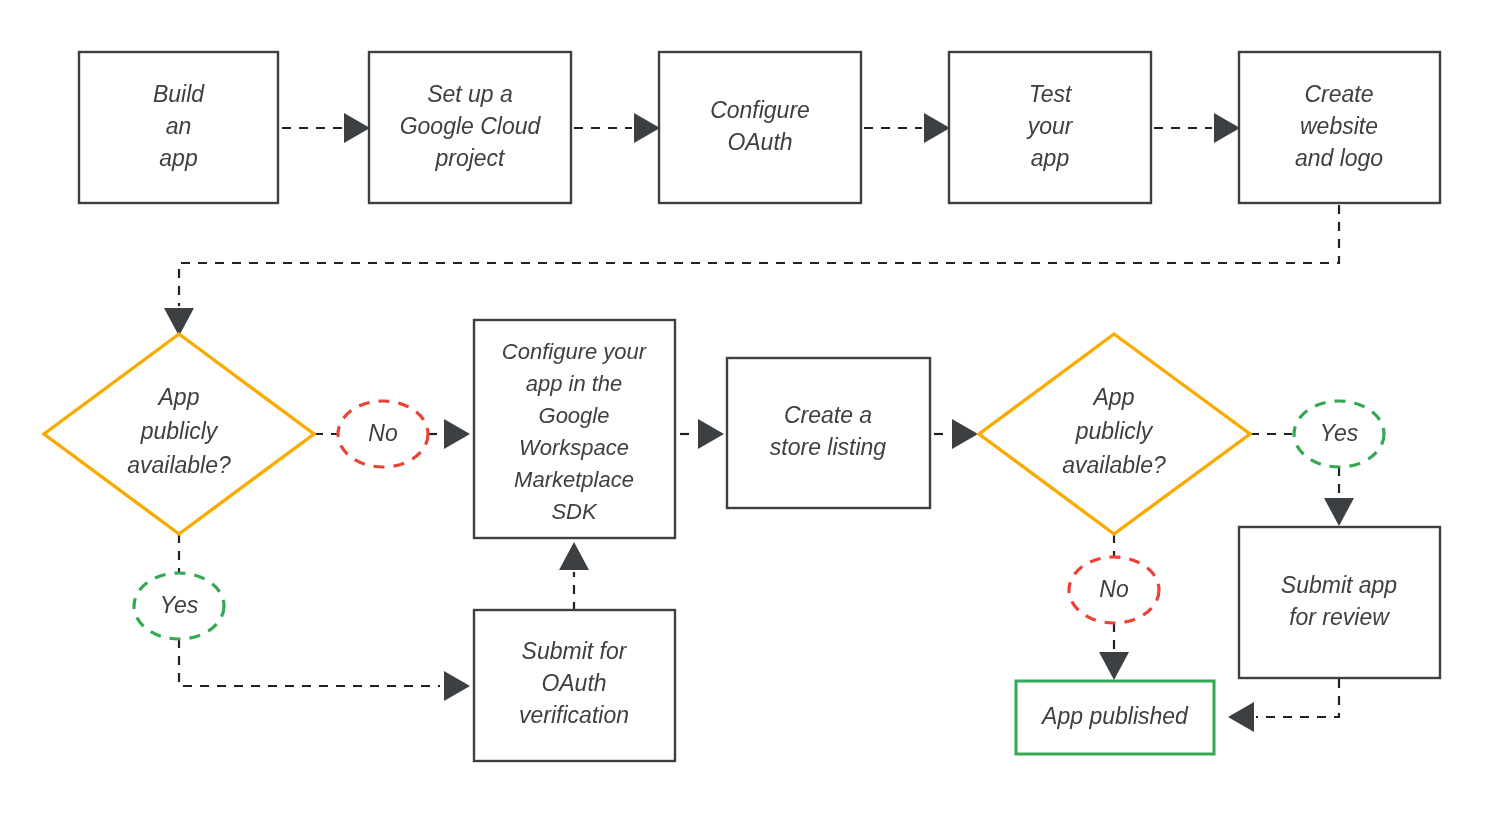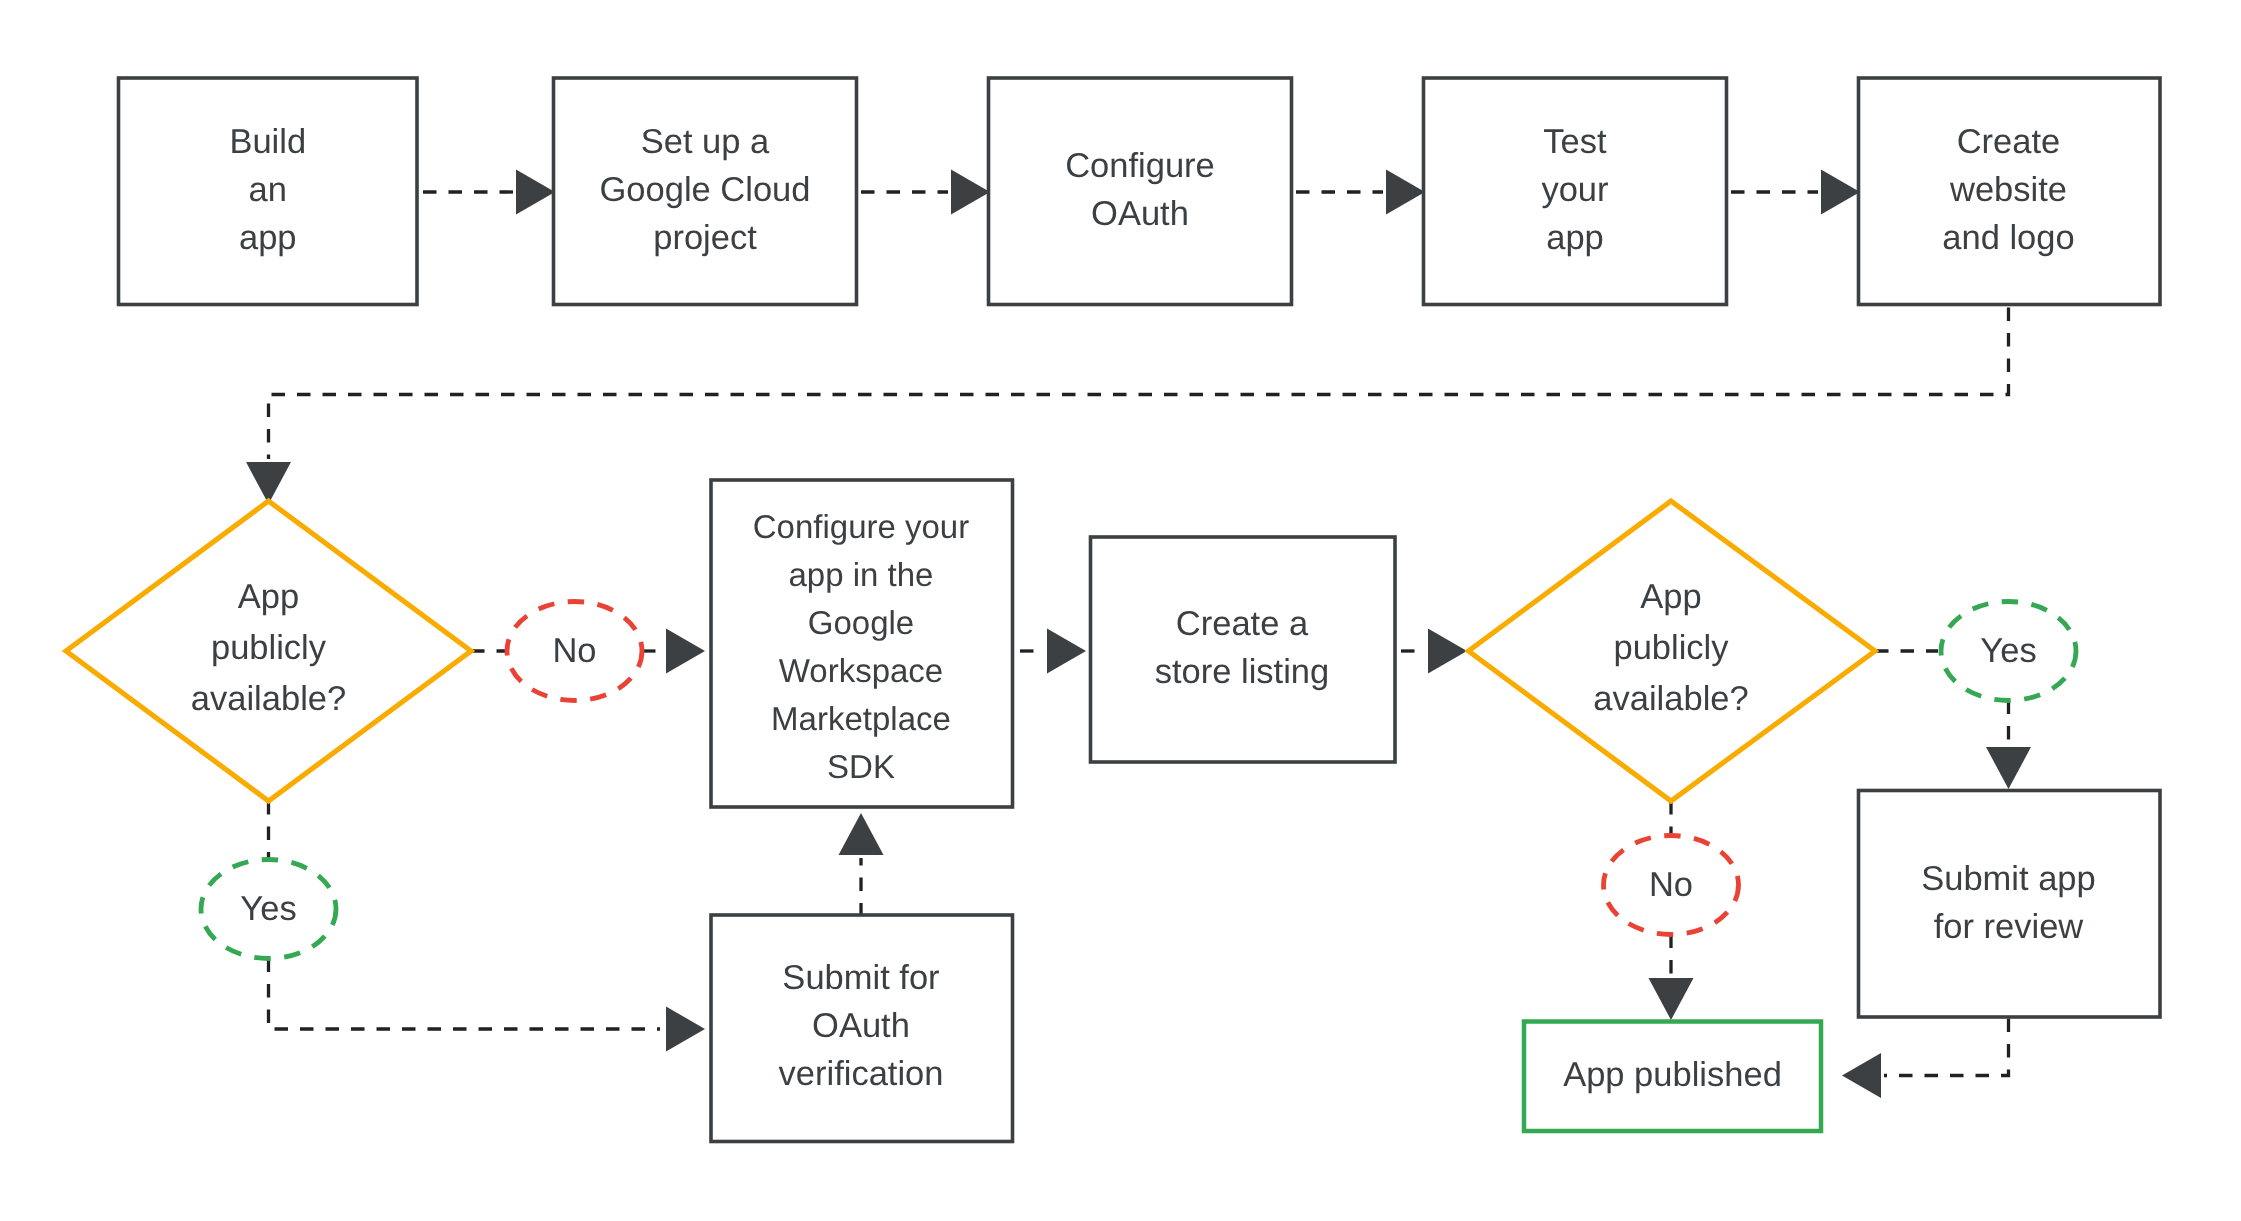--- a/index.html
+++ b/index.html
@@ -10,20 +10,21 @@
   body {
     width: 1494px;
     height: 814px;
     font-family: "Liberation Sans", sans-serif;
     overflow: hidden;
   }
   #flow-root {
     position: relative;
     width: 1494px;
     height: 814px;
+    font-style: italic;
   }
   svg.flow-canvas {
     display: block;
     width: 1494px;
     height: 814px;
   }
   .node-rect {
     fill: #ffffff;
     stroke: #3c4043;
     stroke-width: 2.4;

